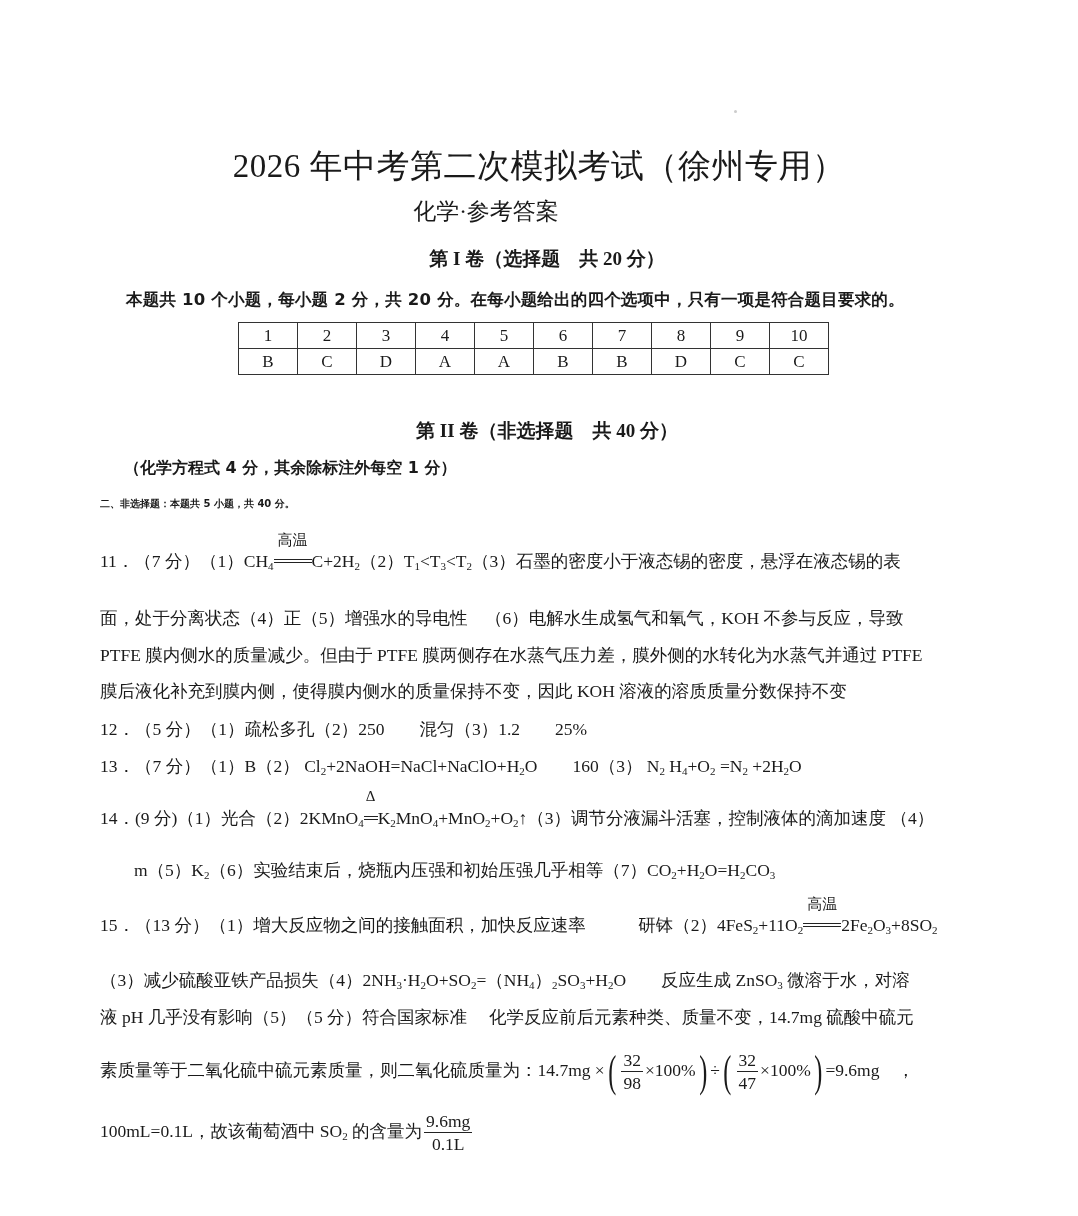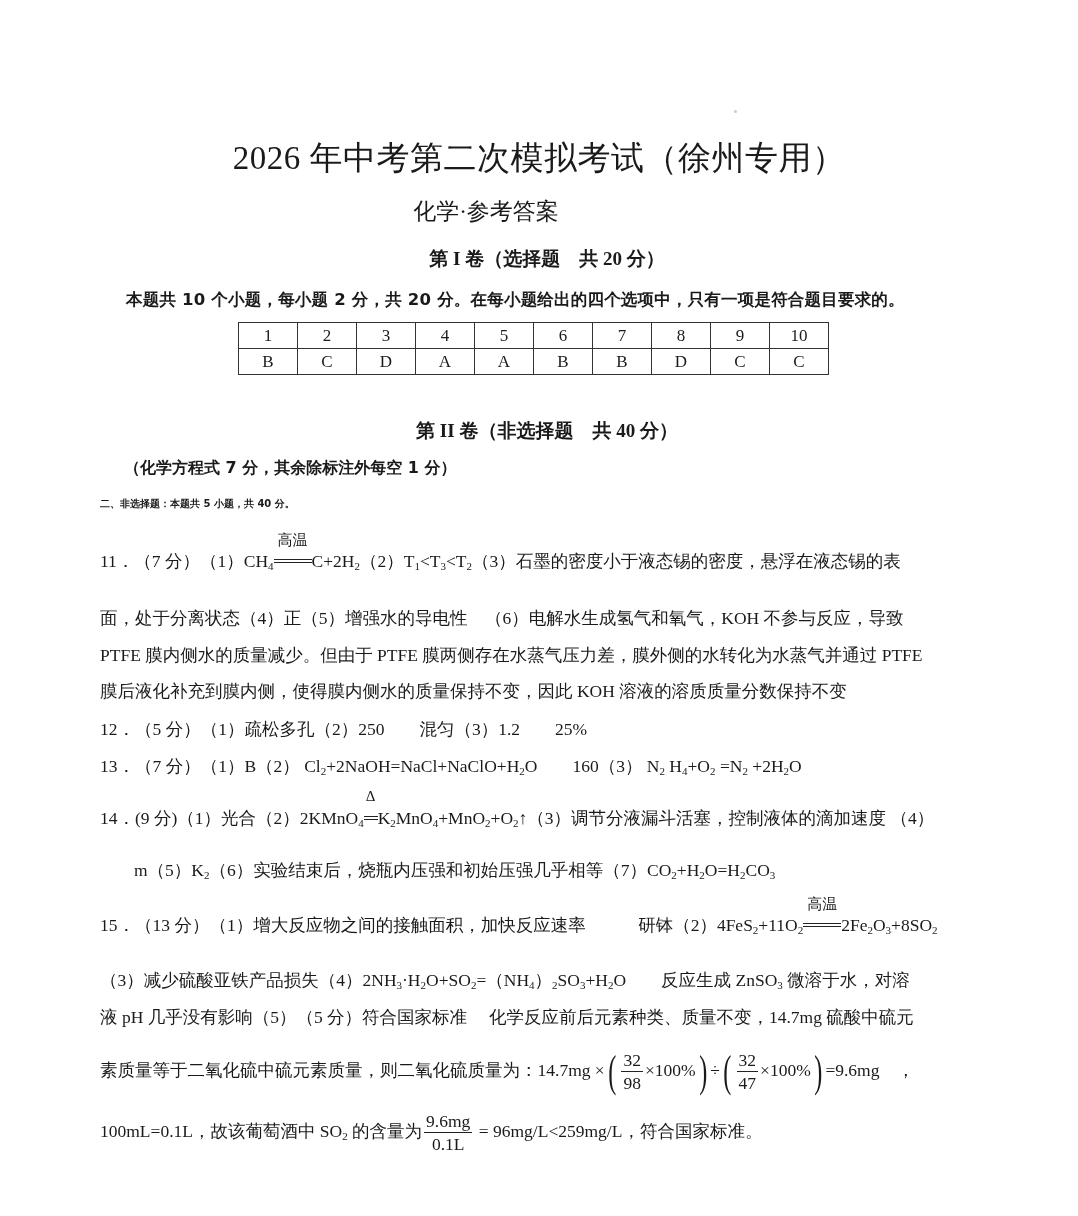--- a/index.html
+++ b/index.html
@@ -1,19 +1,19 @@
 <!DOCTYPE html>
 <html><head>
 <meta charset="utf-8">
 <style>
   html, body { margin:0; padding:0; background:#ffffff; }
   body { width:1078px; height:1216px; position:relative; overflow:hidden;
          font-family:"Liberation Serif","DejaVu Serif",serif; color:#1a1a1a; }
   .abs { position:absolute; white-space:nowrap; }
-  .title { left:0; width:1078px; top:136px; text-align:center; font-size:33px; letter-spacing:0.5px; }
+  .title { left:0; width:1078px; top:144px; text-align:center; font-size:33px; letter-spacing:0.5px; }
   .subtitle { left:0; width:972px; top:196px; text-align:center; font-size:23px; }
   .part { left:8px; width:1078px; text-align:center; font-size:19px; font-weight:bold; }
   .p1 { top:246px; }
   .p2 { top:418px; }
   .instr { left:126px; top:289px; font-size:16.5px; font-weight:bold; font-family:"DejaVu Sans",sans-serif; letter-spacing:0.2px; }
   table.ans { position:absolute; left:238px; top:322px; border-collapse:collapse; }
   table.ans td { border:1.3px solid #333; width:58px; height:25px; text-align:center; font-size:17px; padding:0; }
   .note { left:124px; top:458px; font-size:16px; font-weight:bold; font-family:"DejaVu Sans",sans-serif; }
   .sec2 { left:100px; top:497px; font-size:10px; font-weight:bold; font-family:"DejaVu Sans",sans-serif; }
   .line { left:100px; font-size:17.5px; }
@@ -61,21 +61,21 @@
     <td>B</td>
     <td>B</td>
     <td>D</td>
     <td>C</td>
     <td>C</td>
   </tr>
 </tbody>
   </table>
 
 <div class="abs part p2">第 II 卷（非选择题　共 40 分）</div>
-<div class="abs note">（化学方程式 7 分，其余除标注外每空 1 分）</div>
+<div class="abs note">（化学方程式 4 分，其余除标注外每空 1 分）</div>
 <div class="abs sec2">二、非选择题：本题共 5 小题，共 40 分。</div>
 
 <div class="abs line" style="top:549px;">
   <span>11．（7 分）（1）</span><span>CH</span><sub>4</sub><span class="cond"><span class="over">高温</span><span class="eq"></span></span><span>C+2H</span><sub>2</sub><span>（2）</span><span>T</span><sub>1</sub><span>&lt;T</span><sub>3</sub><span>&lt;T</span><sub>2</sub><span>（3）石墨的密度小于液态锡的密度，悬浮在液态锡的表</span>
 </div>
 <div class="abs line" style="top:606px;">面，处于分离状态（4）正（5）增强水的导电性　（6）电解水生成氢气和氧气，KOH 不参与反应，导致</div>
 <div class="abs line" style="top:643px;">PTFE 膜内侧水的质量减少。但由于 PTFE 膜两侧存在水蒸气压力差，膜外侧的水转化为水蒸气并通过 PTFE</div>
 <div class="abs line" style="top:679px;">膜后液化补充到膜内侧，使得膜内侧水的质量保持不变，因此 KOH 溶液的溶质质量分数保持不变</div>
 
 <div class="abs line" style="top:717px;">12．（5 分）（1）疏松多孔（2）250　　混匀（3）1.2　　25%</div>
@@ -97,14 +97,14 @@
   <span>15．（13 分）（1）增大反应物之间的接触面积，加快反应速率　　　研钵（2）</span><span>4FeS</span><sub>2</sub><span>+11O</span><sub>2</sub><span class="cond"><span class="over">高温</span><span class="eq"></span></span><span>2Fe</span><sub>2</sub><span>O</span><sub>3</sub><span>+8SO</span><sub>2</sub>
 </div>
 <div class="abs line" style="top:968px;">
   <span>（3）减少硫酸亚铁产品损失（4）2NH</span><sub>3</sub><span>·H</span><sub>2</sub><span>O+SO</span><sub>2</sub><span>=（NH</span><sub>4</sub><span>）</span><sub>2</sub><span>SO</span><sub>3</sub><span>+H</span><sub>2</sub><span>O</span><span>　　反应生成 ZnSO</span><sub>3</sub><span> 微溶于水，对溶</span>
 </div>
 <div class="abs line" style="top:1005px;">液 pH 几乎没有影响（5）（5 分）符合国家标准　 化学反应前后元素种类、质量不变，14.7mg 硫酸中硫元</div>
 <div class="abs line" style="top:1046px;">
   <span>素质量等于二氧化硫中硫元素质量，则二氧化硫质量为：</span><span>14.7mg ×</span><span class="paren">(</span><span class="frac"><span class="num">32</span><span>98</span></span><span>×100%</span><span class="paren">)</span><span>÷</span><span class="paren">(</span><span class="frac"><span class="num">32</span><span>47</span></span><span>×100%</span><span class="paren">)</span><span>=9.6mg　，</span>
 </div>
 <div class="abs line" style="top:1110px;">
-  <span>100mL=0.1L，故该葡萄酒中 SO</span><sub>2</sub><span> 的含量为</span><span class="frac"><span class="num">9.6mg</span><span>0.1L</span></span><span> = 96mg/L&lt;259mg/L，符合国家标准。</span>
+  <span>100mL=0.1L，故该葡萄酒中 SO</span><sub>2</sub><span> 的含量为</span><span class="frac"><span class="num">9.6mg</span><span>0.1L</span></span>
 </div>
 
 </body></html>

